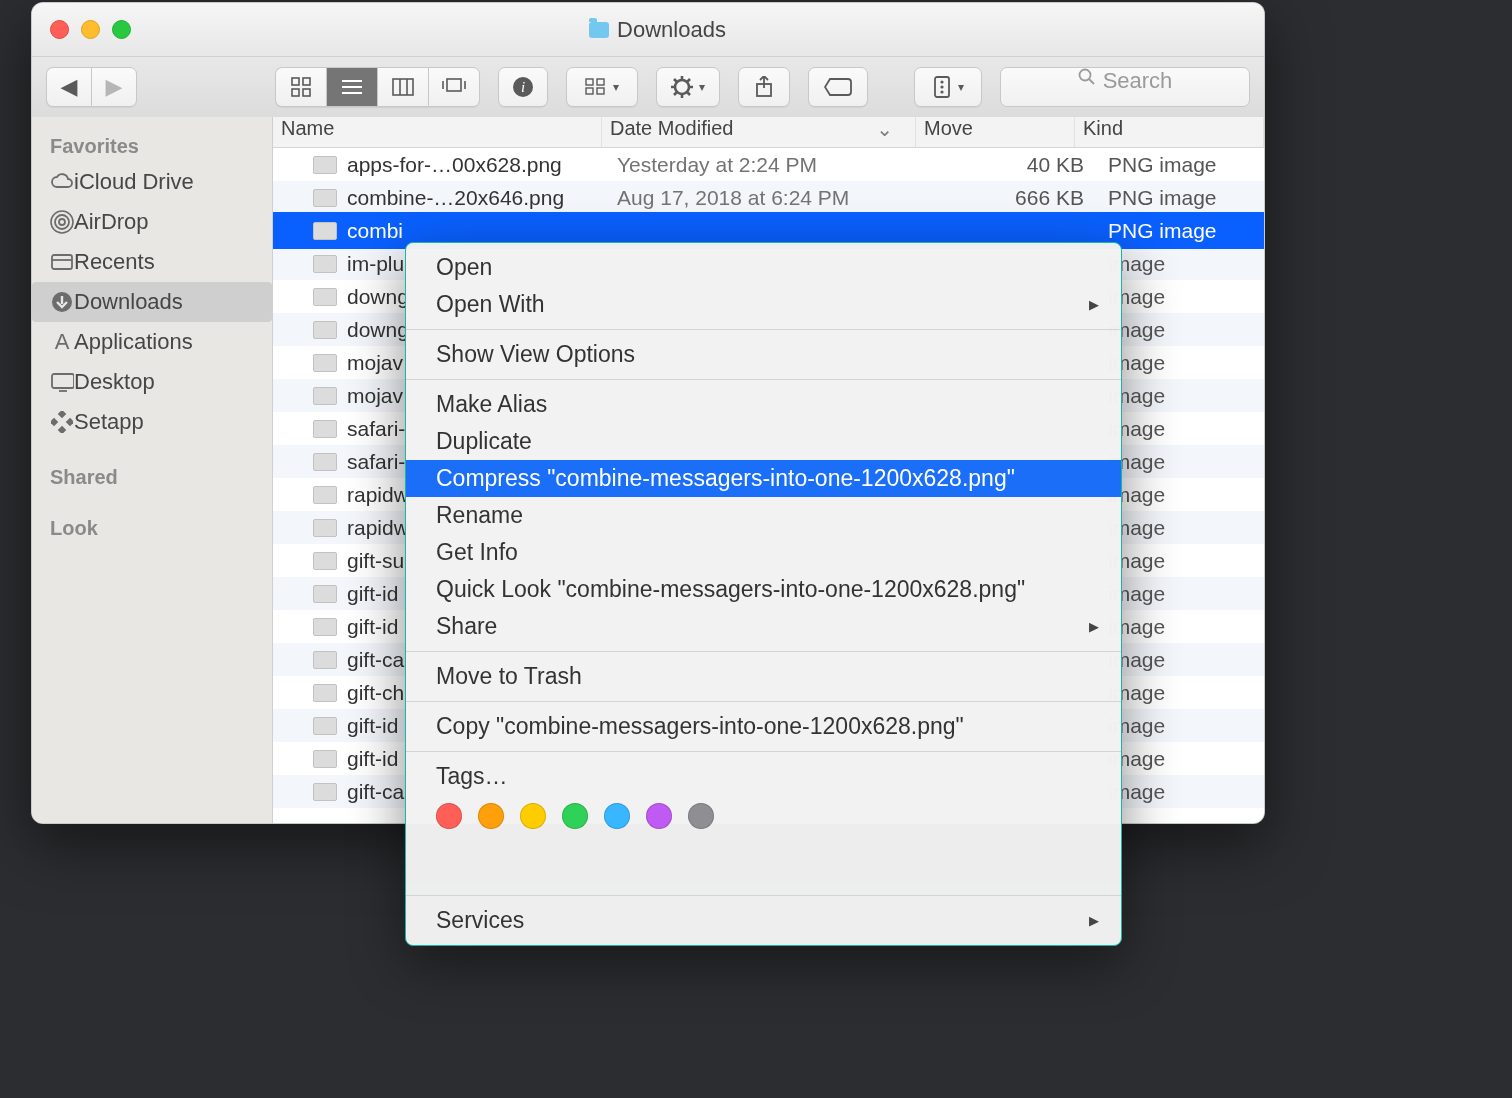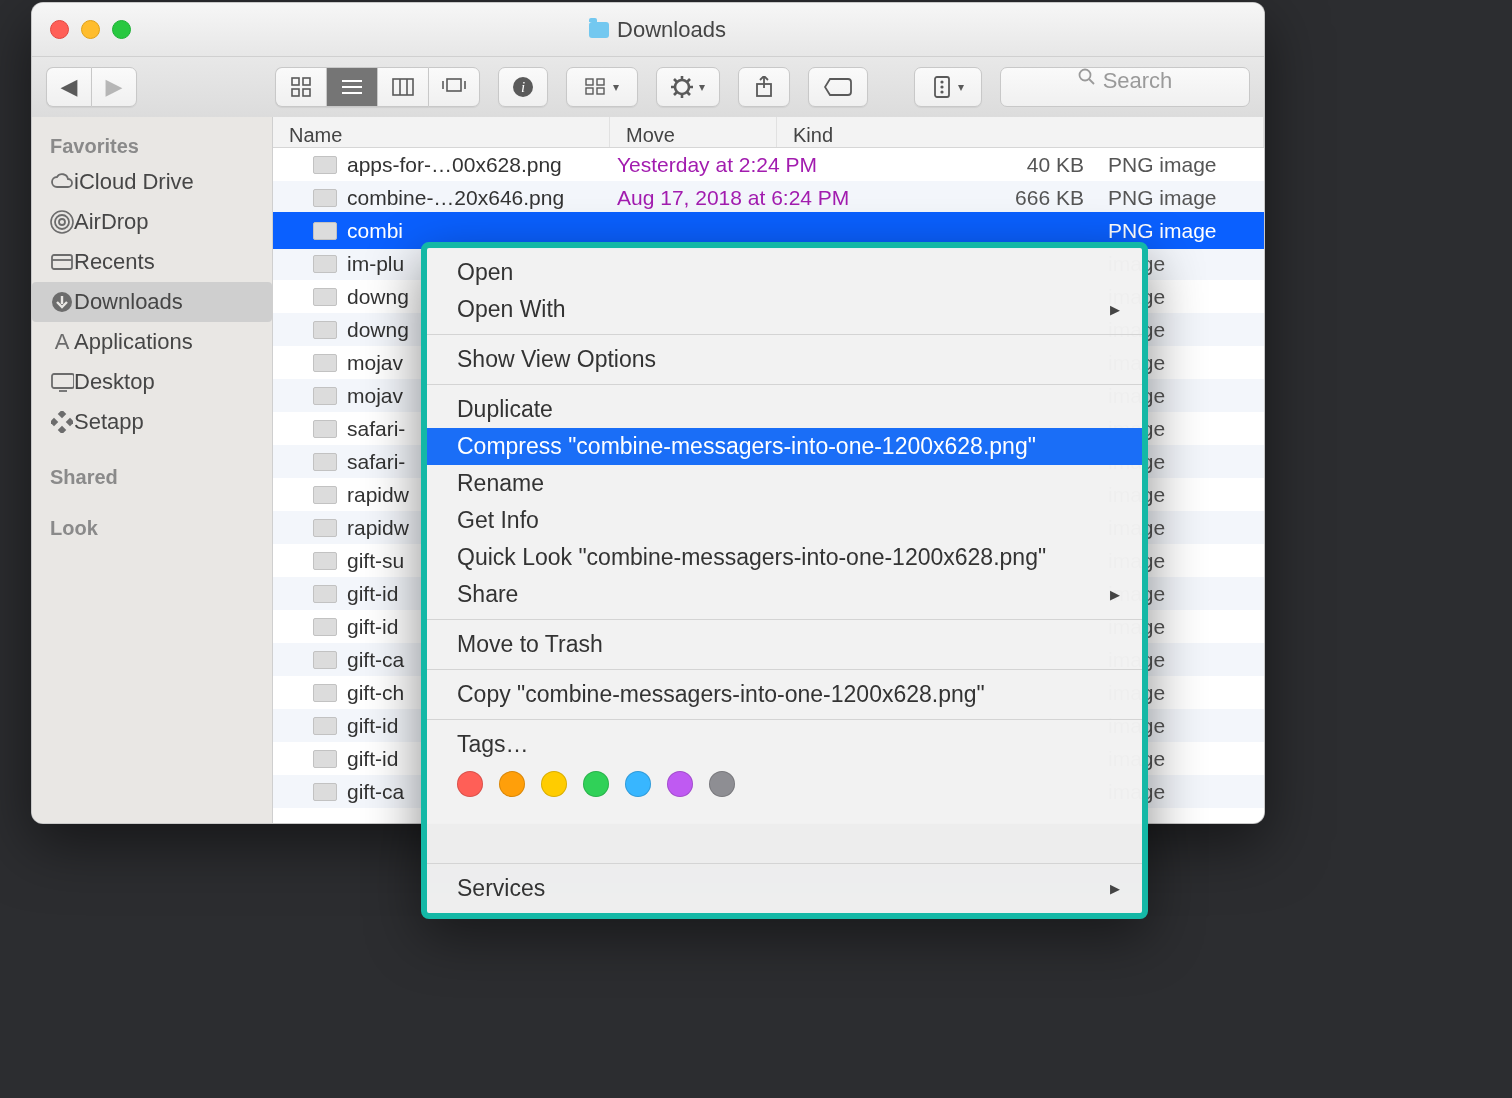--- a/index.html
+++ b/index.html
@@ -93,50 +93,50 @@
   
   .content{ flex:1; background:#fff; position:relative; overflow:hidden;}
   .col-header{
     height:30px;
     background:#f3f3f3;
     border-bottom:1px solid #d6d6d6;
     display:flex;
     font-size:20px;
     color:#444;
   }
-  .col{ display:flex; align-items:flex-end; padding-left:16px; border-right:1px solid #e1e1e1;}
+  .col{ display:flex; align-items:flex-start; padding-left:8px; border-right:1px solid #e1e1e1;}
   .col.name{width:320px;}
   .col.date{width:305px;}
   .col.size{width:150px; justify-content:flex-start;}
   .col.kind{flex:1;}
   .sorter{margin-left:auto;margin-right:22px;color:#7a7a7a;}
   .rows{ }
   .row{
     height:33px;
     display:flex;
     align-items:center;
     font-size:21px;
     white-space:nowrap;
   }
   .row:nth-child(even){background:#f3f6fb;}
   .row .c{padding-left:12px;}
   .row .c.name{width:320px;display:flex;align-items:center;gap:10px;overflow:hidden;}
-  .row .c.date{width:305px;color:#a21caf;}
+  .row .c.date{width:305px;color:#737373;}
   .row .c.size{width:150px;text-align:right;padding-right:12px;color:#555;}
   .row .c.kind{flex:1;color:#555;padding-left:12px;}
   .row.sel{ background:#0a60ff !important; color:#fff; outline:2px solid #0a60ff;}
   .row.sel .c{color:#fff;}
   .thumb{width:22px;height:16px;background:#dcdcdc;border:1px solid #c2c2c2;border-radius:2px;flex:0 0 auto;margin-left:28px;}
   
   .ctx{
     position:absolute;
-    left:421px; top:242px;
+    left:405px; top:242px;
     width:715px;
     background:rgba(242,242,242,.98);
-    border:6px solid #14b8a6;
+    border:1px solid #14b8a6;
     border-radius:8px;
     box-shadow: 0 18px 55px rgba(0,0,0,.45);
     padding:6px 0 6px;
     font-size:23px;
     z-index:50;
   }
   .ctx .mi{
     padding:5px 22px 5px 30px;
     display:flex;
     align-items:center;
@@ -356,20 +356,24 @@
         </div>
       <div class="sb-head" style="margin-top:14px">Shared</div>
       <div class="sb-head" style="margin-top:14px">Look</div>
     </div>
 
     <div class="content">
       <div class="col-header">
         <div class="col name">
             <span>Name</span>
           </div>
+        <div class="col date">
+            <span>Date Modified</span>
+            <span class="sorter">⌄</span>
+          </div>
         <div class="col size">
             <span>Move</span>
           </div>
         <div class="col kind">
             <span>Kind</span>
           </div>
       </div>
       <div class="rows" id="rows">
           <div class="row">
             <div class="c name">
@@ -561,20 +565,23 @@
       <span>Open</span>
     </div>
   <div class="mi sub">
       <span>Open With</span>
     </div>
   <hr>
   <div class="mi">
       <span>Show View Options</span>
     </div>
   <hr>
+  <div class="mi">
+      <span>Make Alias</span>
+    </div>
   <div class="mi">
       <span>Duplicate</span>
     </div>
   <div class="mi hover">
       <span>Compress "combine-messagers-into-one-1200x628.png"</span>
     </div>
   <div class="mi">
       <span>Rename</span>
     </div>
   <div class="mi">

